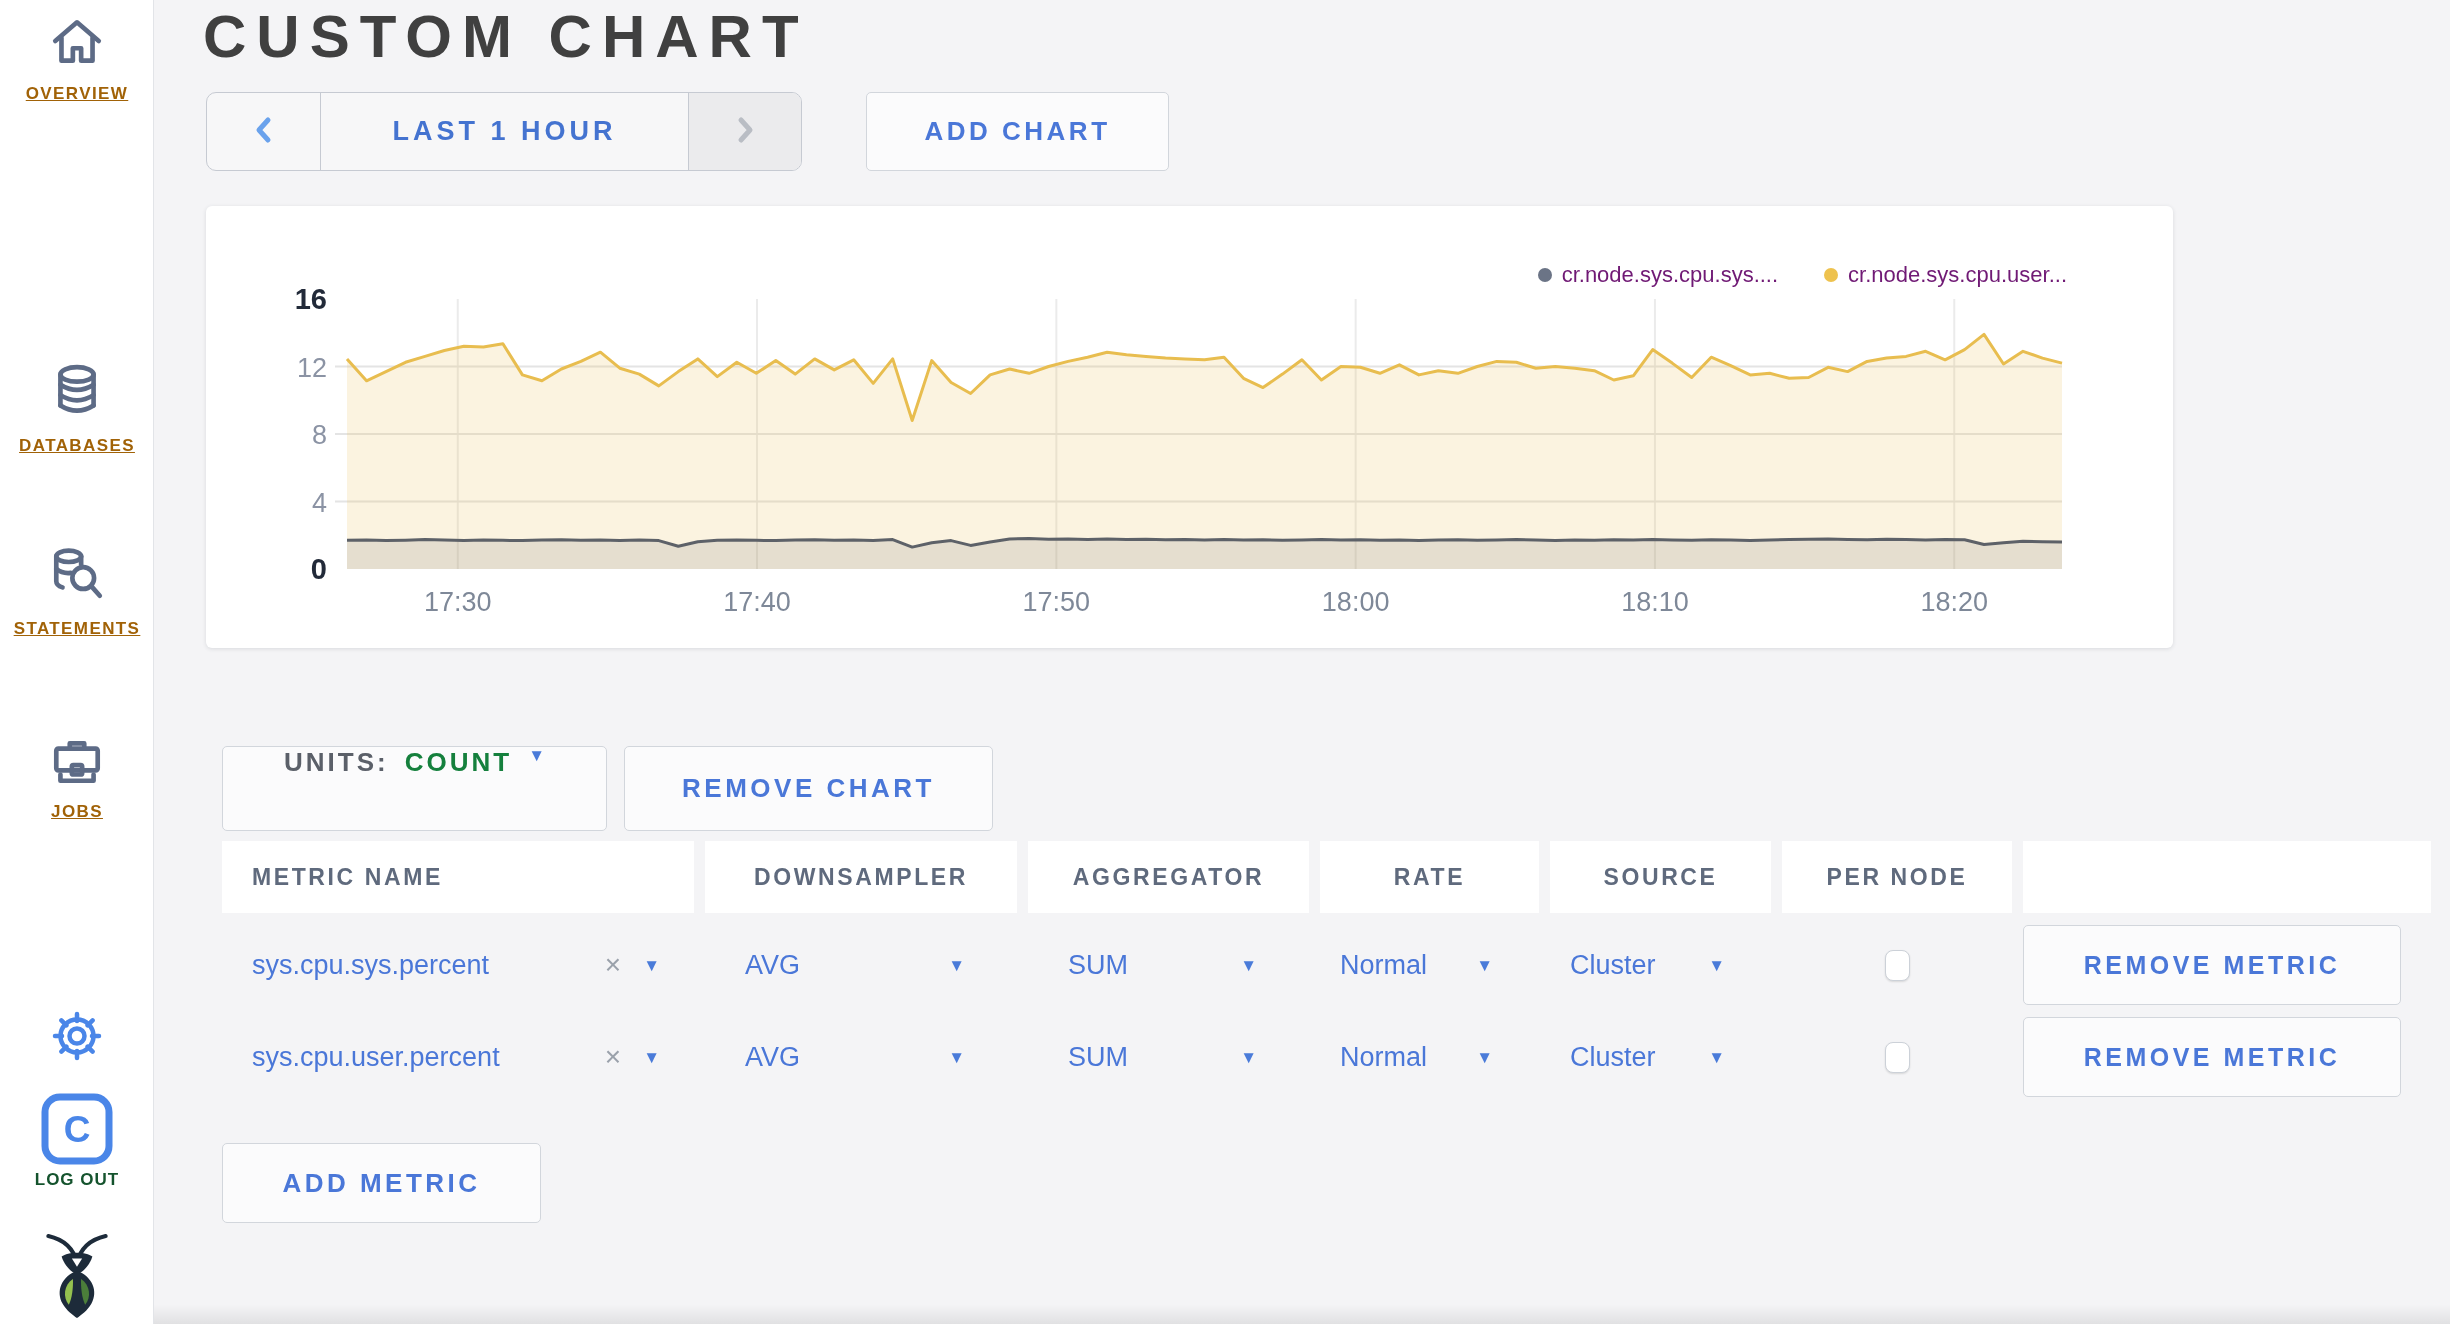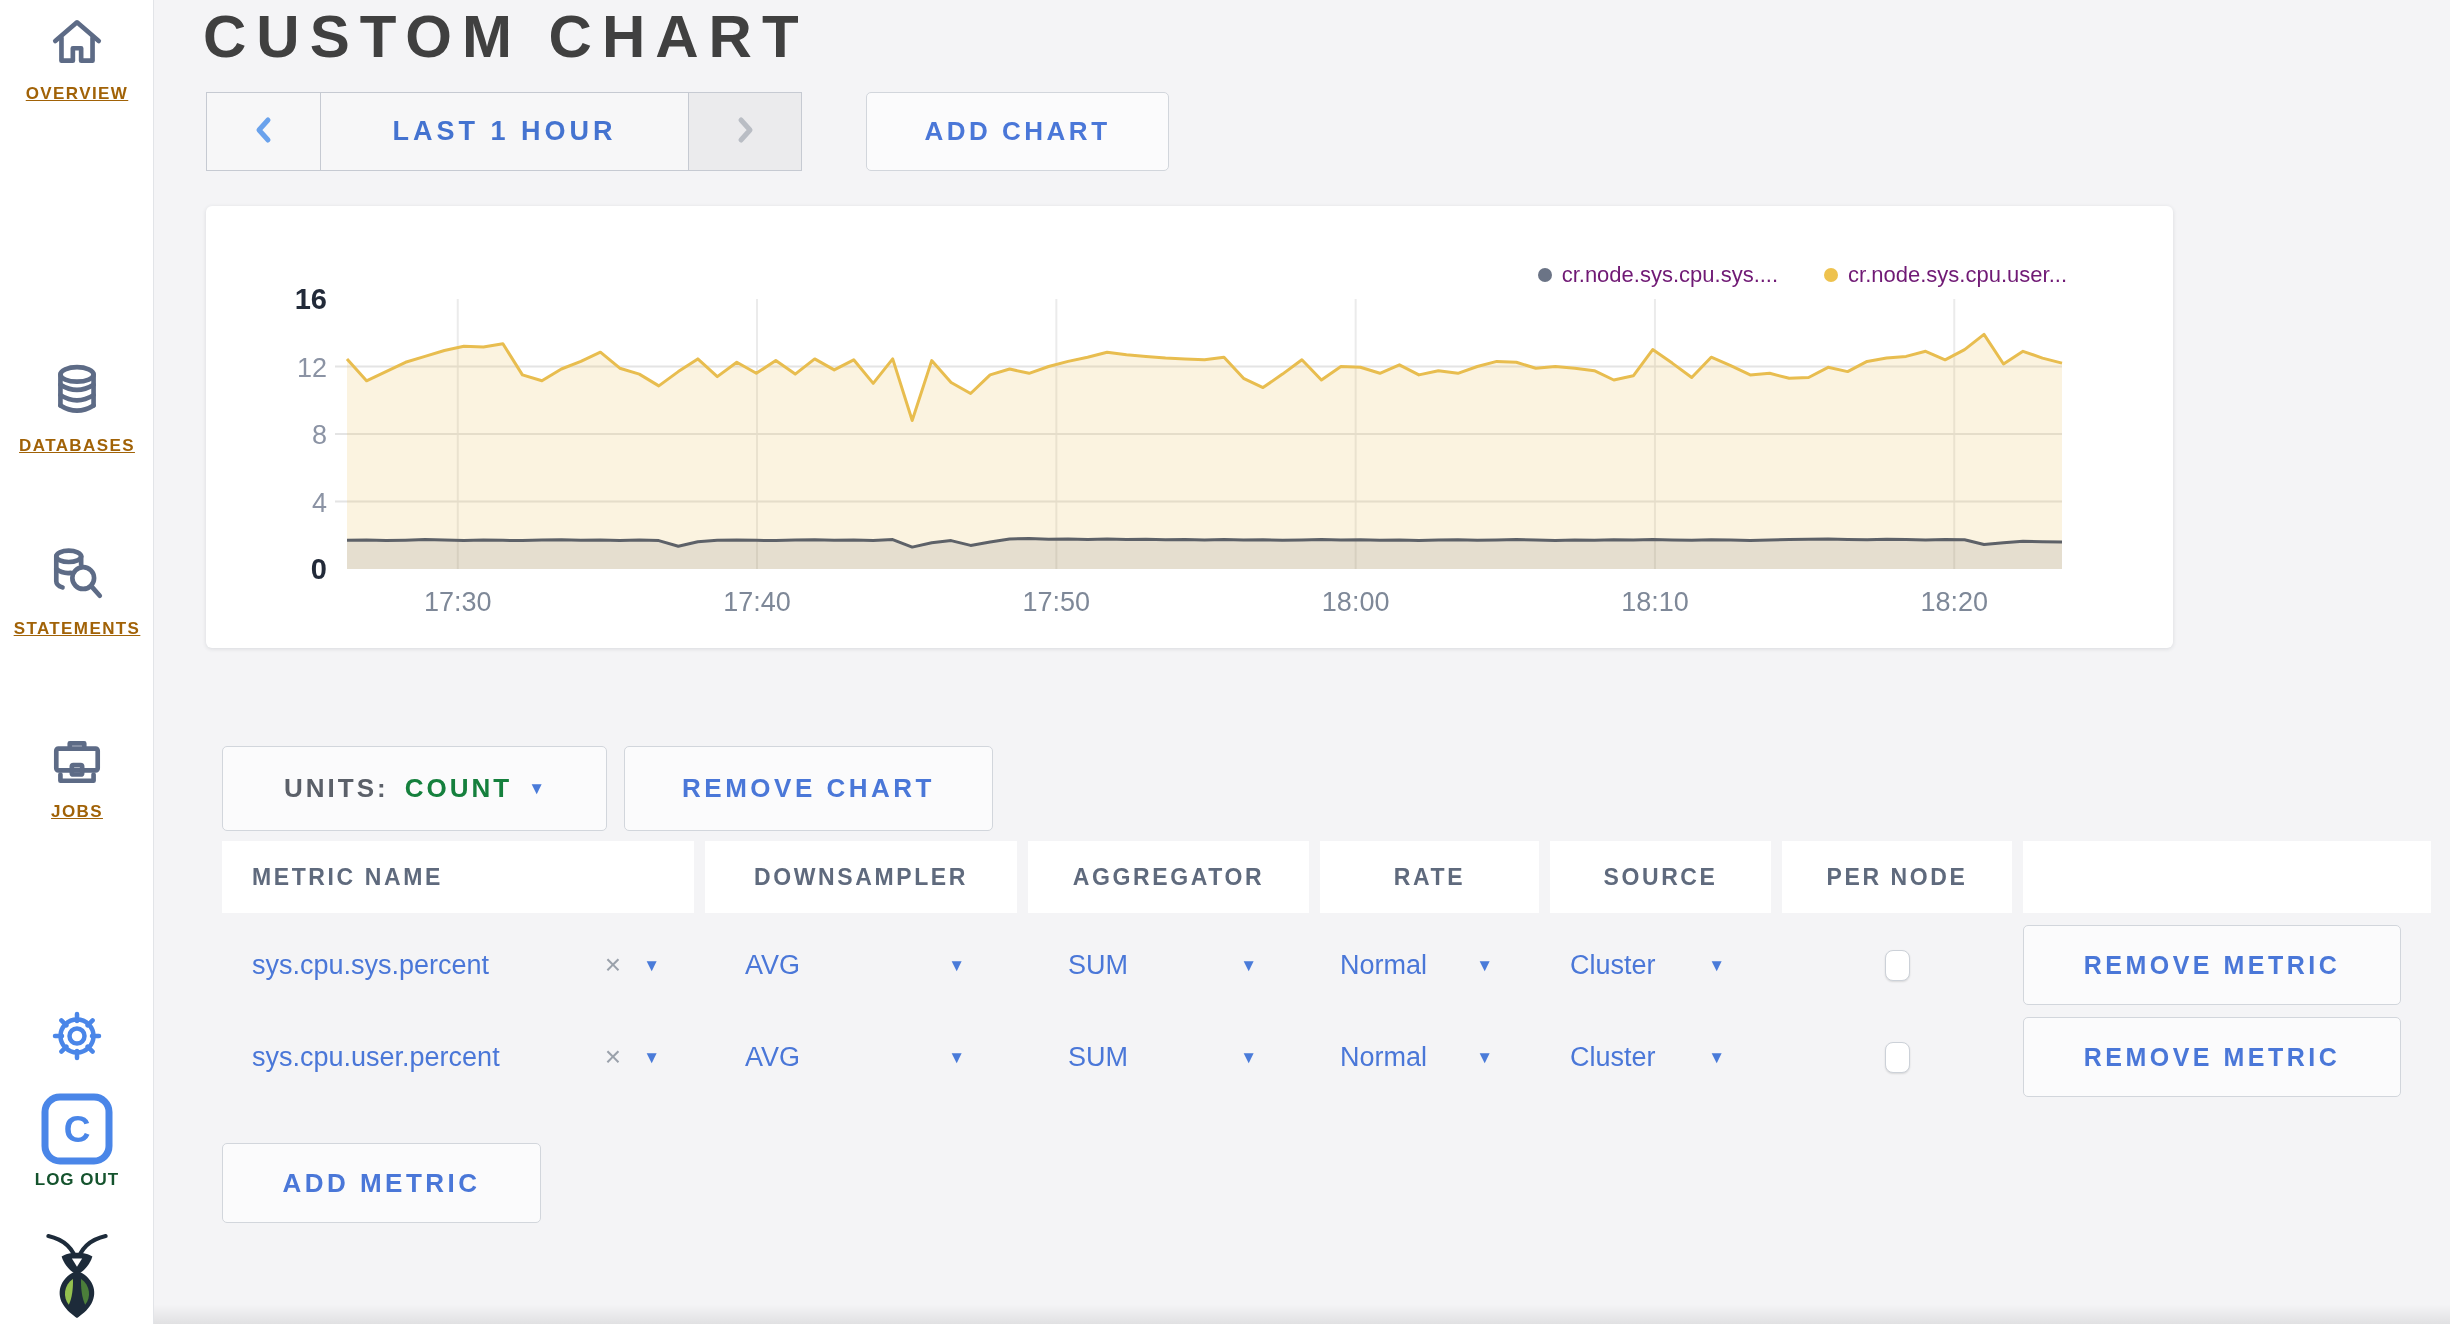--- a/index.html
+++ b/index.html
@@ -15,21 +15,21 @@
 
   
   .content { position:absolute; left:154px; top:0; width:2296px; height:1324px; background:#f4f4f6; }
   .content::after { content:''; position:absolute; left:-154px; right:0; bottom:0; height:20px;
     background:linear-gradient(to bottom, rgba(0,0,0,0), rgba(0,0,0,0.08)); pointer-events:none; }
 
   .page-title { position:absolute; left:49px; top:2px; font-size:60px; font-weight:bold; letter-spacing:10px; color:#404040; }
 
   
   .time-group { position:absolute; left:52px; top:92px; width:596px; height:79px; display:flex;
-    border:1px solid #c6cad2; border-radius:0; background:#f7f7f8; overflow:hidden; }
+    border:1px solid #c6cad2; border-radius:10px; background:#f7f7f8; overflow:hidden; }
   .time-seg { display:flex; align-items:center; justify-content:center; }
   .seg-prev { width:114px; border-right:1px solid #c6cad2; cursor:pointer; }
   .seg-label { flex:1; color:#4473d0; font-size:27px; letter-spacing:4px; font-weight:600; }
   .seg-next { width:113px; border-left:1px solid #c6cad2; background:#ebebed; }
 
   .btn { border:1px solid #d2d6dc; border-radius:5px; background:#fbfbfc; color:#4a77d8;
     display:flex; align-items:center; justify-content:center; font-size:26px; letter-spacing:3.5px; font-weight:600; cursor:pointer; }
   .add-chart { position:absolute; left:712px; top:92px; width:303px; height:79px; }
   .remove-chart { position:absolute; left:470px; top:746px; width:369px; height:85px; }
   .add-metric { position:absolute; left:68px; top:1143px; width:319px; height:80px; }
@@ -38,21 +38,21 @@
   .card { position:absolute; left:52px; top:206px; width:1967px; height:442px; background:#ffffff;
     border-radius:6px; box-shadow:0 1px 4px rgba(60,64,75,0.14); }
   .card svg { position:absolute; left:0; top:0; }
   .legend { position:absolute; top:56px; right:106px; display:flex; gap:46px; align-items:center; }
   .legend-item { display:flex; align-items:center; gap:10px; }
   .legend-dot { width:14px; height:14px; border-radius:50%; }
   .legend-text { font-size:22px; color:#701a75; }
 
   
   .units-box { position:absolute; left:68px; top:746px; width:385px; height:85px; border:1px solid #d2d6dc;
-    border-radius:5px; background:#fbfbfc; display:flex; align-items:center; justify-content:center; gap:16px; cursor:pointer; }
+    border-radius:5px; background:#fbfbfc; display:flex; justify-content:center; gap:16px; cursor:pointer; }
   .units-label { font-size:26px; letter-spacing:3px; color:#5b6069; font-weight:600; }
   .units-value { font-size:26px; letter-spacing:3px; color:#15803d; font-weight:600; }
   .tri { color:#4a7bd9; font-size:17px; line-height:1; }
 
   
   .grid-row { position:absolute; left:68px; display:flex; }
   .gc { margin-right:11px; flex:none; display:flex; align-items:center; }
   .w1{width:472px;} .w2{width:312px;} .w3{width:281px;} .w4{width:219px;} .w5{width:221px;} .w6{width:230px;} .w7{width:408px; margin-right:0;}
   .thead { top:841px; height:72px; }
   .thead .gc { background:#ffffff; justify-content:center; font-size:23px; font-weight:bold; letter-spacing:2.6px; color:#5f6a7d; }

